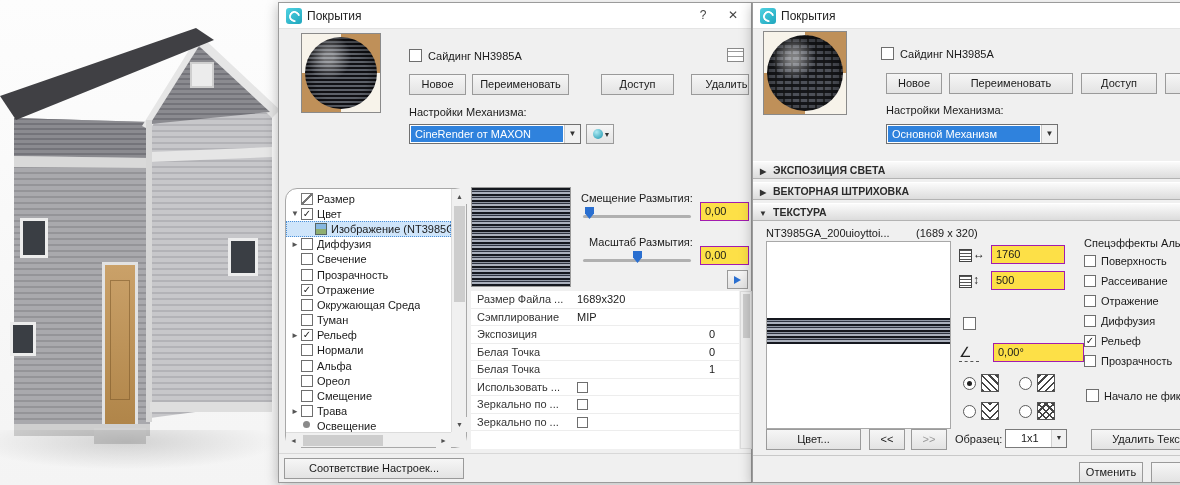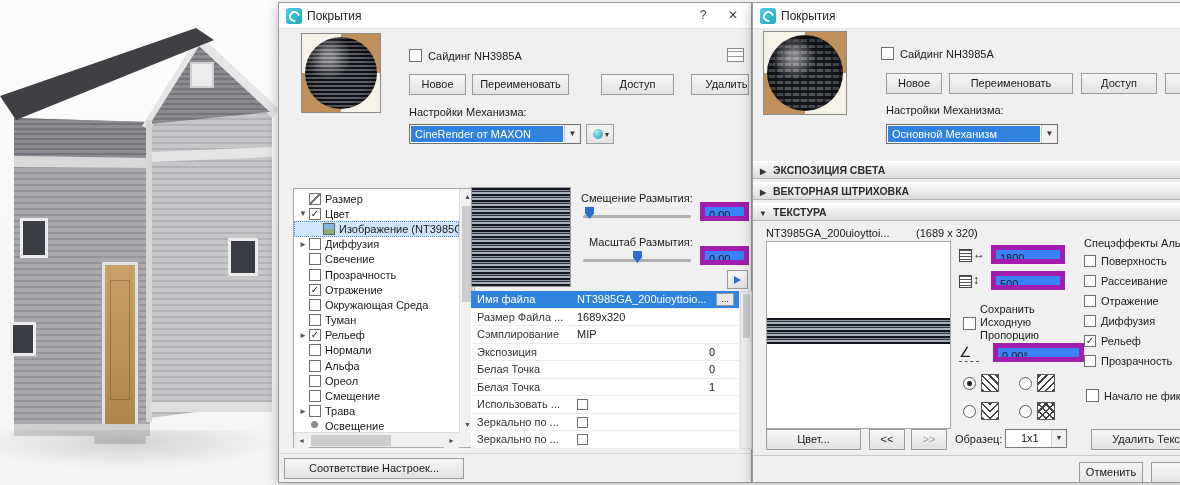--- a/index.html
+++ b/index.html
@@ -53,21 +53,21 @@
   .ticon.lamp::after{content:"";position:absolute;left:2px;top:1px;width:7px;height:7px;border-radius:50%;background:#8a8a8a;box-shadow:2px 8px 0 -3px #8a8a8a;}
 
   .sb{position:absolute;background:#f0f0f0;}
   .sb-btn{position:absolute;width:15px;height:15px;color:#505050;font-size:7px;text-align:center;line-height:15px;background:#f0f0f0;}
   .sb-thumb{position:absolute;background:#cdcdcd;}
   .sb-corner{position:absolute;width:15px;height:15px;background:#f0f0f0;right:0;bottom:0;}
 
   .texthumb{background:repeating-linear-gradient(180deg,#15181f 0 2px,#8f96a3 2px 3px,#2e3340 3px 4px,#aab0bc 4px 6px);border:1px solid #9a9a9a;}
   .slider-track{position:absolute;height:3px;background:#b0b0b0;border-radius:2px;}
   .slider-thumb{position:absolute;width:9px;height:12px;background:var(--accent);clip-path:polygon(0 0,100% 0,100% 55%,50% 100%,0 55%);}
-  .valbox{position:absolute;background:#3b82f6;border:5px solid #a21caf;line-height:17px;padding-left:4px;white-space:nowrap;overflow:hidden;}
+  .valbox{position:absolute;background:#fde047;border:1px solid #a21caf;line-height:17px;padding-left:4px;white-space:nowrap;overflow:hidden;}
 
   .prop-table{position:absolute;background:#fff;}
   .prow{position:relative;height:17.5px;line-height:17.5px;border-bottom:1px solid #ededed;}
   .prow .pl{position:absolute;left:6px;top:0;width:98px;overflow:hidden;white-space:nowrap;color:#333;}
   .prow .pv{position:absolute;left:106px;right:30px;top:0;white-space:nowrap;overflow:hidden;}
   .prow .pv.right{text-align:right;right:24px;}
   .prow.selected{background:var(--selection);}
   .prow.selected .pl,.prow.selected .pv{color:#fff;}
   .prow .pcb{position:absolute;left:106px;top:3px;width:11px;height:11px;border:1px solid #6e6e6e;background:#fff;}
   .browse{position:absolute;right:5px;top:2px;width:18px;height:13px;background:#e8e8e8;border:1px solid #999;font-size:9px;line-height:10px;text-align:center;color:#222;}
@@ -148,21 +148,21 @@
     <span class="btn" style="left:412px;top:71px;width:58px;padding-left:13px;">Удалить</span>
 
     <span class="lbl" style="left:130px;top:103px;">Настройки Механизма:</span>
     <span class="combo" style="left:130px;top:121px;width:172px;">
       <span class="sel">CineRender от MAXON</span>
       <span class="arrow">▼</span>
     </span>
     <span class="btn engine-menu" style="left:307px;top:121px;width:28px;height:20px;"><span class="dot"></span><span class="mini-arrow">▼</span></span>
 
 
-    <div class="panel" style="left:14px;top:185px;width:182px;height:260px;">
+    <div class="panel" style="left:6px;top:185px;width:182px;height:260px;border-radius:12px;">
       <div class="tree-rows">
           <div class="tree-row">
             <span class="expander"></span>
             <span class="ticon size"></span>
             <span class="tlabel">Размер</span>
           </div>
           <div class="tree-row">
             <span class="expander">▼</span>
             <span class="cb2">✓</span>
             <span class="tlabel">Цвет</span>
@@ -261,25 +261,20 @@
     <span class="lbl" style="left:302px;top:233px;margin-left:8px;">Масштаб Размытия:</span>
     <span class="slider-track" style="left:304px;top:256px;width:108px;"></span>
     <span class="slider-thumb" style="left:354px;top:248px;"></span>
     <span class="valbox" style="left:421px;top:243px;width:49px;height:19px;">0,00</span>
 
     <span class="icon-btn" style="left:448px;top:267px;width:21px;height:19px;">
         <span class="tri"></span>
       </span>
 
     <div class="prop-table" style="left:192px;top:288px;width:268px;height:158px;">
-        <div class="prow selected">
-          <span class="pl">Имя файла</span>
-          <span class="pv">NT3985GA_200uioyttoio...</span>
-          <span class="browse">...</span>
-        </div>
         <div class="prow">
           <span class="pl">Размер Файла ...</span>
           <span class="pv">1689x320</span>
         </div>
         <div class="prow">
           <span class="pl">Сэмплирование</span>
           <span class="pv">MIP</span>
         </div>
         <div class="prow">
           <span class="pl">Экспозиция</span>
@@ -344,26 +339,25 @@
     <div class="secbar" style="top:200px;"><span class="chev">▼</span><span>ТЕКСТУРА</span></div>
 
     <span class="lbl" style="left:13px;top:224px;">NT3985GA_200uioyttoi...</span>
     <span class="lbl" style="left:163px;top:224px;">(1689 x 320)</span>
 
     <div class="panel" style="left:13px;top:238px;width:185px;height:188px;background:#fff;">
       <div class="texthumb" style="position:absolute;left:0;top:76px;width:183px;height:26px;border:none;"></div>
     </div>
 
     <span class="dim-icon" style="left:206px;top:244px;">↔</span>
-    <span class="valbox" style="left:238px;top:242px;width:74px;height:19px;">1800</span>
+    <span class="valbox" style="left:238px;top:242px;width:74px;height:19px;">1760</span>
     <span class="dim-icon" style="left:206px;top:270px;">↕</span>
     <span class="valbox" style="left:238px;top:268px;width:74px;height:19px;">500</span>
 
     <span class="cbx" style="left:210px;top:314px;"></span>
-    <span class="lbl" style="left:227px;top:300px;width:86px;white-space:normal;line-height:13px;">Сохранить Исходную Пропорцию</span>
 
     <span class="angle-icon" style="left:206px;top:341px;">∠</span>
     <span class="valbox" style="left:240px;top:340px;width:91px;height:19px;">0,00°</span>
 
     <span class="radio on" style="left:210px;top:374px;"></span>
     <span class="pat p1" style="left:228px;top:371px;"></span>
     <span class="radio" style="left:266px;top:374px;"></span>
     <span class="pat p2" style="left:284px;top:371px;"></span>
     <span class="radio" style="left:210px;top:402px;"></span>
     <span class="pat p3" style="left:228px;top:399px;"></span>

